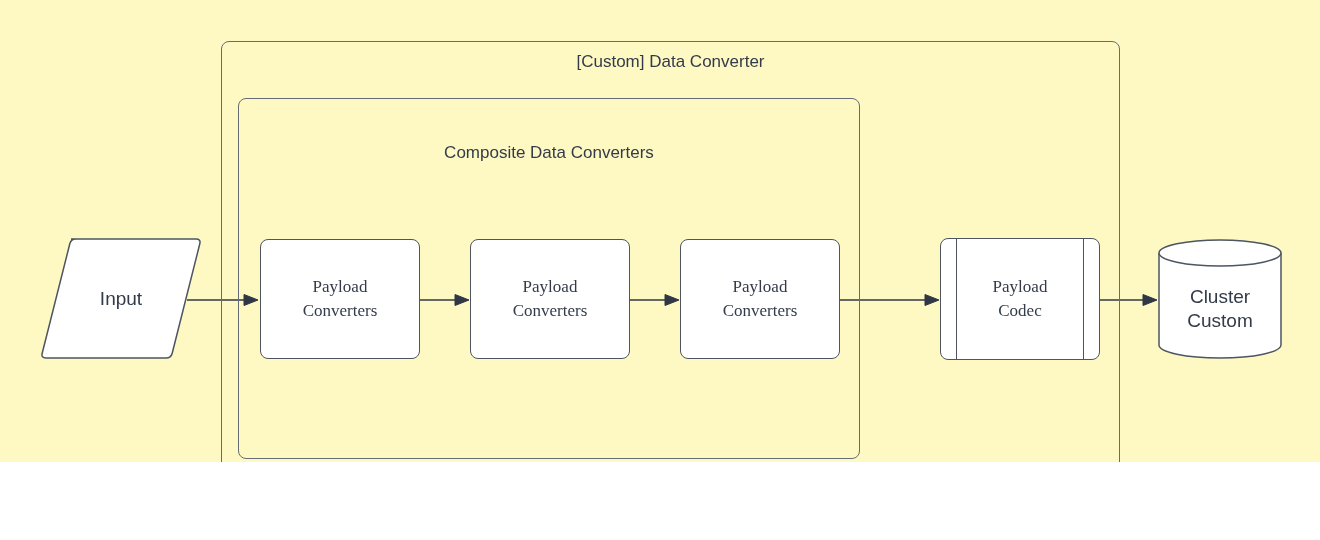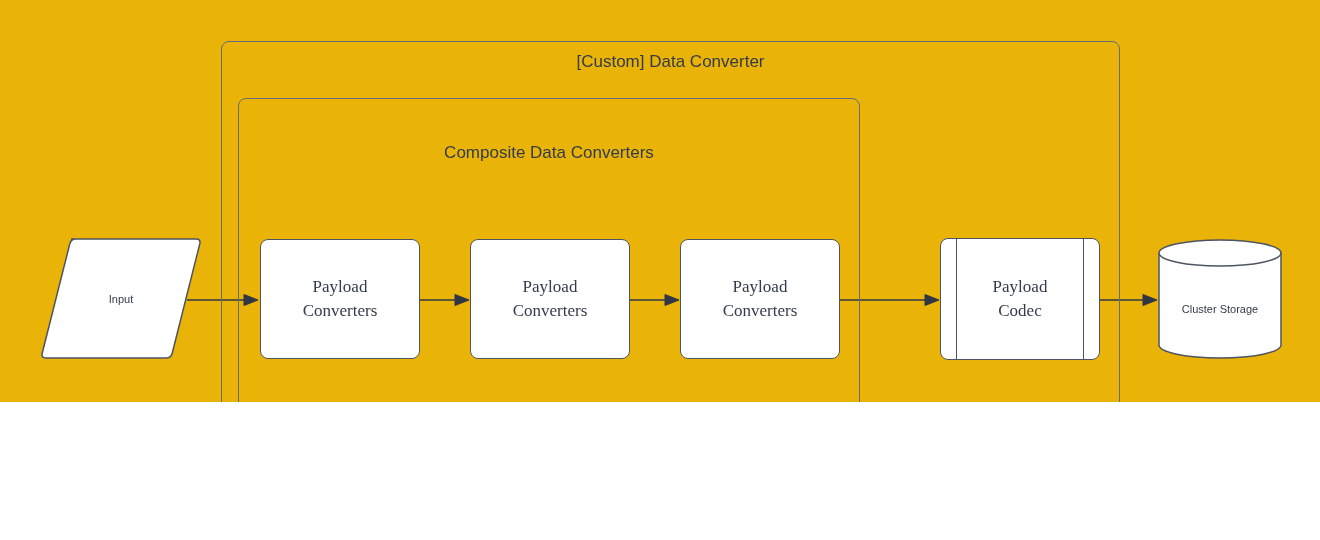--- a/index.html
+++ b/index.html
@@ -3,22 +3,22 @@
 <meta charset="utf-8">
 <style>
   html, body {
     margin: 0;
     padding: 0;
     background: #ffffff;
   }
   .canvas {
     position: relative;
     width: 1320px;
-    height: 402px;
-    background: #eab308;
+    height: 462px;
+    background: #fef9c3;
     font-family: "Liberation Sans", sans-serif;
     color: #333b4a;
     overflow: hidden;
   }
   .svg-layer {
     position: absolute;
     left: 0; top: 0;
     width: 1320px; height: 540px;
   }
   .container-box {
@@ -70,21 +70,21 @@
     width: 120px;
     font-family: Liberation Serif, serif;
   }
   .codec-label   { width: 100px; position: relative; z-index: 1; background: transparent; }
   .float-label {
     position: absolute;
     display: flex;
     align-items: center;
     justify-content: center;
     text-align: center;
-    font-size: 11px;
+    font-size: 19px;
     line-height: 24px;
     color: #333b4a;
   }
   .input-label    { left: 42px;   top: 239px; width: 158px; height: 119px; }
   .storage-label  { left: 1164px; top: 272px; width: 112px; height: 74px; }
 </style>
 </head>
 <body>
 
 <div class="canvas">
@@ -138,15 +138,15 @@
     <div class="node-label">Payload Converters</div>
   </div>
 
   <div class="node-box codec-box">
     <div class="codec-line codec-line-left"></div>
     <div class="codec-line codec-line-right"></div>
     <div class="node-label codec-label">Payload Codec</div>
   </div>
 
   <div class="float-label input-label">Input</div>
-  <div class="float-label storage-label">Cluster Storage</div>
+  <div class="float-label storage-label">Cluster Custom</div>
 
 </div>
 
 </body></html>

